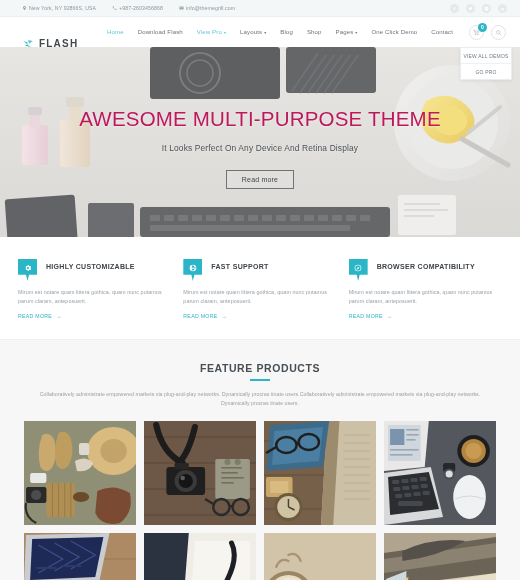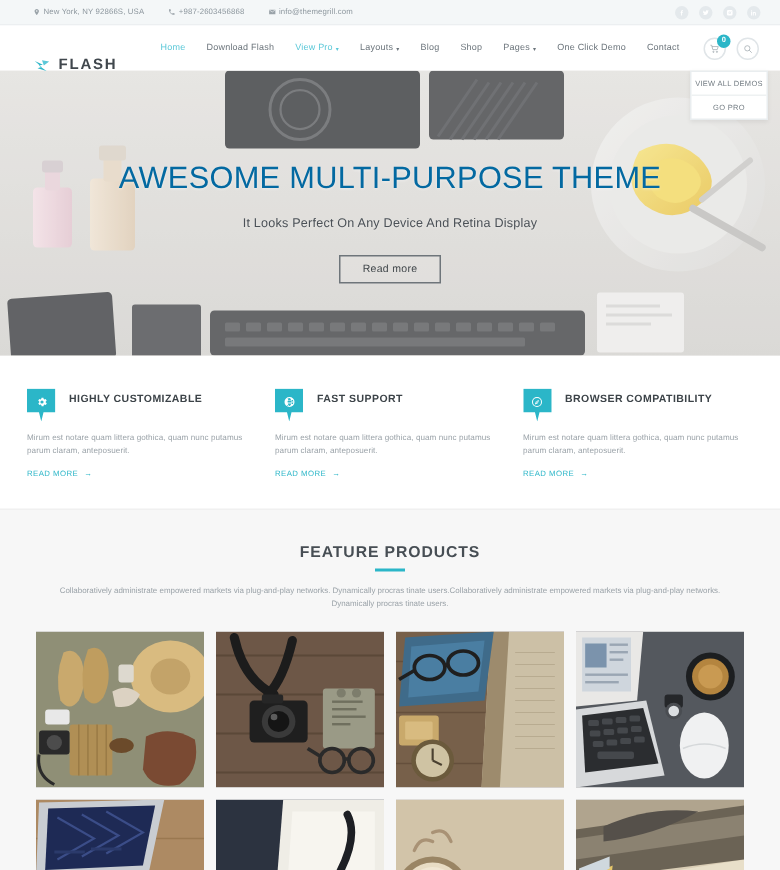--- a/index.html
+++ b/index.html
@@ -95,21 +95,21 @@
   
   .hero { position: relative; height: 190px; overflow: hidden; background: #d8d6d2; }
   .hero-bg { position: absolute; inset: 0; }
   .hero-overlay { position: absolute; inset: 0; background: rgba(240,240,238,.30); }
   .hero-content {
     position: absolute; inset: 0; z-index: 5;
     display: flex; flex-direction: column; align-items: center;
     justify-content: flex-start; padding-top: 60px;
   }
   .hero-title {
-    font-size: 20.5px; color: #0369a1; font-weight: normal;
+    font-size: 20.5px; color: #be185d; font-weight: normal;
     letter-spacing: .2px; white-space: nowrap;
     text-shadow: 0 1px 2px rgba(255,255,255,.45);
   }
   .hero-sub {
     margin-top: 12px; font-size: 8.4px; color: #4b5157;
     letter-spacing: .15px; text-shadow: 0 1px 2px rgba(255,255,255,.4); text-align: center;
   }
   .hero-btn {
     margin-top: 17px; border: 1px solid #6e757a;
     padding: 5px 15px; font-size: 7px; color: #3f4549;

